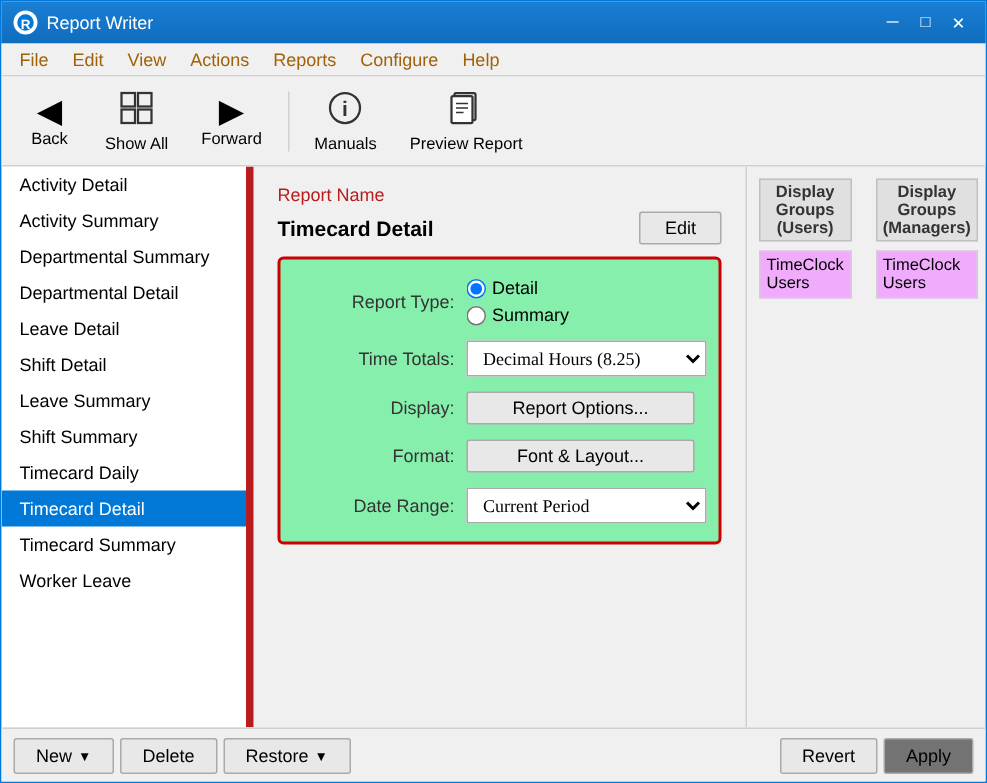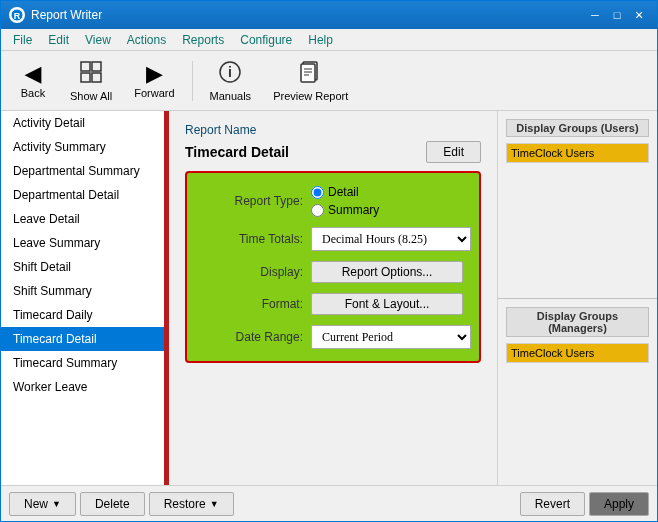--- a/index.html
+++ b/index.html
@@ -72,21 +72,21 @@
       height: 22px;
       display: flex;
       align-items: center;
       padding: 0 4px;
       border-bottom: 1px solid #d0d0d0;
     }
     .menu-item {
       padding: 2px 8px;
       cursor: pointer;
       font-size: 12px;
-      color: #0f766e;
+      color: #a16207;
     }
 
     
     .toolbar {
       background: #f0f0f0;
       height: 60px;
       display: flex;
       align-items: center;
       padding: 4px 8px;
       border-bottom: 1px solid #d0d0d0;
@@ -153,21 +153,21 @@
     }
 
     
     .report-name-section {
       display: flex;
       flex-direction: column;
       gap: 4px;
     }
     .report-name-label {
       font-size: 12px;
-      color: #0c4a6e;
+      color: #b91c1c;
     }
     .report-name-row {
       display: flex;
       align-items: center;
       justify-content: space-between;
     }
     .report-name-value {
       font-size: 14px;
       font-weight: bold;
       color: #000;
@@ -182,21 +182,21 @@
     }
 
     
     .config-box {
       border: 2px solid #cc0000;
       border-radius: 4px;
       padding: 12px 16px;
       display: flex;
       flex-direction: column;
       gap: 10px;
-      background: #84cc16;
+      background: #86efac;
     }
     .config-row {
       display: flex;
       align-items: center;
       gap: 8px;
     }
     .config-label {
       width: 100px;
       text-align: right;
       font-size: 12px;
@@ -235,21 +235,21 @@
       width: 160px;
       cursor: pointer;
       text-align: center;
       border-radius: 2px;
     }
 
     
     .right-panel {
       width: 160px;
       display: flex;
-      flex-direction: column;
+      flex-direction: row;
       border-left: 1px solid #d0d0d0;
       background: #f0f0f0;
       flex-shrink: 0;
     }
     .right-section {
       padding: 8px;
       flex: 1;
     }
     .right-section-title {
       font-size: 11px;
@@ -257,21 +257,21 @@
       color: #333;
       margin-bottom: 6px;
       padding: 2px 4px;
       background: #e0e0e0;
       border: 1px solid #c0c0c0;
       text-align: center;
     }
     .right-list-item {
       font-size: 11px;
       padding: 3px 4px;
-      background: #eab308;
+      background: #f0abfc;
       border: 1px solid #d0d0d0;
       margin-bottom: 2px;
       cursor: pointer;
     }
     .right-section-divider {
       height: 1px;
       background: #c0c0c0;
     }
 
     
@@ -390,22 +390,22 @@
   </div>
 
   <div class="main-layout">
 
     <div class="sidebar">
       <div class="sidebar-item">Activity Detail</div>
       <div class="sidebar-item">Activity Summary</div>
       <div class="sidebar-item">Departmental Summary</div>
       <div class="sidebar-item">Departmental Detail</div>
       <div class="sidebar-item">Leave Detail</div>
+      <div class="sidebar-item">Shift Detail</div>
       <div class="sidebar-item">Leave Summary</div>
-      <div class="sidebar-item">Shift Detail</div>
       <div class="sidebar-item">Shift Summary</div>
       <div class="sidebar-item">Timecard Daily</div>
       <div class="sidebar-item active">Timecard Detail</div>
       <div class="sidebar-item">Timecard Summary</div>
       <div class="sidebar-item">Worker Leave</div>
     </div>
 
     <div class="content">
 
       <div class="report-name-section">

